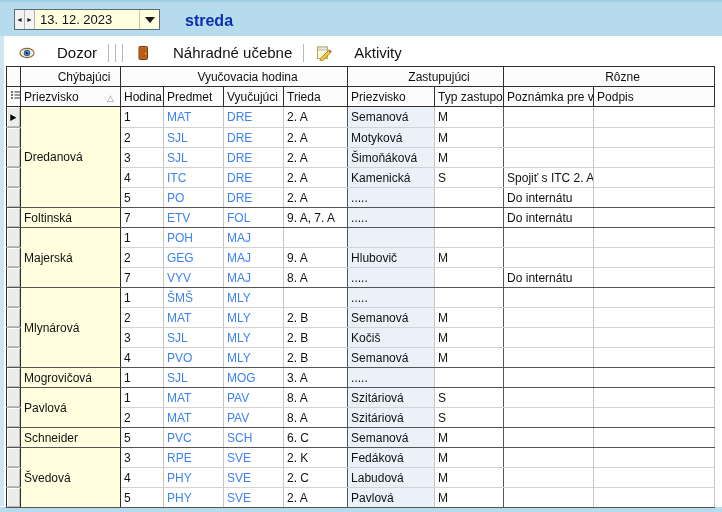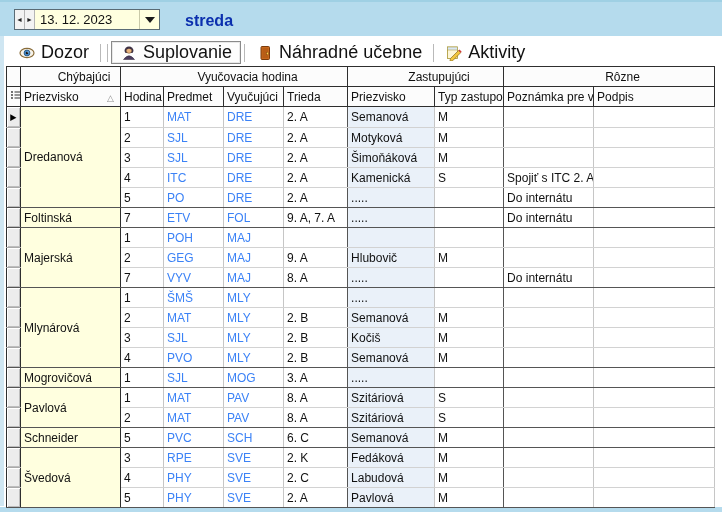--- a/index.html
+++ b/index.html
@@ -19,22 +19,22 @@
              font-size:7px; color:#222; cursor:default; }
   .dateval { flex:1; padding:2px 4px 0 5px; font-size:13px; color:#111; background:#ffffdf; }
   .dropbtn { width:20px; background:#ffffdf; border-left:1px solid #c9c9a8;
              display:flex; align-items:center; justify-content:center; }
   .dropbtn .tri { width:0; height:0; border-left:5px solid transparent; border-right:5px solid transparent;
                   border-top:6px solid #1a1a1a; }
   .dayname { position:absolute; left:185px; top:10px; font-size:16px; font-weight:bold; color:#0b2fae; }
 
   
   .tabbar { position:absolute; left:10px; top:40px; height:25px; display:flex; align-items:center; }
-  .tab { display:flex; align-items:center; gap:6px; padding:3px 8px; height:23px;
-         font-size:18px; color:#111; white-space:nowrap; }
+  .tab { display:flex; align-items:center; gap:22px; padding:3px 8px; height:23px;
+         font-size:15px; color:#111; white-space:nowrap; }
   .tab.sel { border:1px solid #8a8a8a; background:#fdfdfd; box-shadow:inset 0 0 0 1px #e8e8e8; }
   .tsep { width:1px; height:18px; background:#b9b9b9; margin:0 3px; }
   .ticon { width:17px; height:16px; display:inline-flex; align-items:center; justify-content:center; }
   .ticon svg { width:16px; height:16px; }
 
   
   .gridwrap { position:absolute; left:6px; top:66px; }
   table.grid { border-collapse:collapse; table-layout:fixed; width:708px;
                font-size:12px; color:#111; background:#fff; }
   table.grid td, table.grid th { overflow:hidden; white-space:nowrap; height:20px;
@@ -85,31 +85,20 @@
             <ellipse cx="8" cy="8" rx="7" ry="4.6" fill="#f7f3ea" stroke="#8a6d3b" stroke-width="1.2"></ellipse>
             <circle cx="8" cy="8" r="2.9" fill="#4a8fd4" stroke="#2b5f8a"></circle>
             <circle cx="8" cy="8" r="1.3" fill="#1a1a1a"></circle>
             <circle cx="9" cy="7" r="0.6" fill="#dceaf7"></circle>
           </svg>
       </span>
       <span>Dozor</span>
     </div>
     <div class="tsep"></div>
     <div class="tsep"></div>
-    <div class="tab sel">
-      <span class="ticon">
-        <svg viewBox="0 0 16 16">
-            <path d="M3.5 6 a4.5 4.5 0 0 1 9 0 l-1 2 h-7 z" fill="#3b2f45"></path>
-            <circle cx="8" cy="5.6" r="2.7" fill="#e9b37e" stroke="#7a5a33" stroke-width="0.6"></circle>
-            <path d="M5.3 5 a2.7 2.7 0 0 1 5.4 0 q-1.3-1.6-2.7-1.6 q-1.4 0-2.7 1.6z" fill="#3b2f45"></path>
-            <path d="M2.5 14.5 q5.5-7.5 11 0 z" fill="#4a3c5e" stroke="#2c2338" stroke-width="0.5"></path>
-          </svg>
-      </span>
-      <span>Suplovanie</span>
-    </div>
     <div class="tsep"></div>
     <div class="tab">
       <span class="ticon">
         <svg viewBox="0 0 16 16">
             <rect x="4" y="1.5" width="8.5" height="13" rx="1" fill="#c9681c" stroke="#7a3c0c" stroke-width="1"></rect>
             <rect x="5.5" y="3" width="5.5" height="10" fill="#b85d16"></rect>
             <rect x="9.6" y="7.2" width="1.8" height="2.6" fill="#ffd24d" stroke="#7a3c0c" stroke-width="0.4"></rect>
           </svg>
       </span>
       <span>Náhradné učebne</span>

